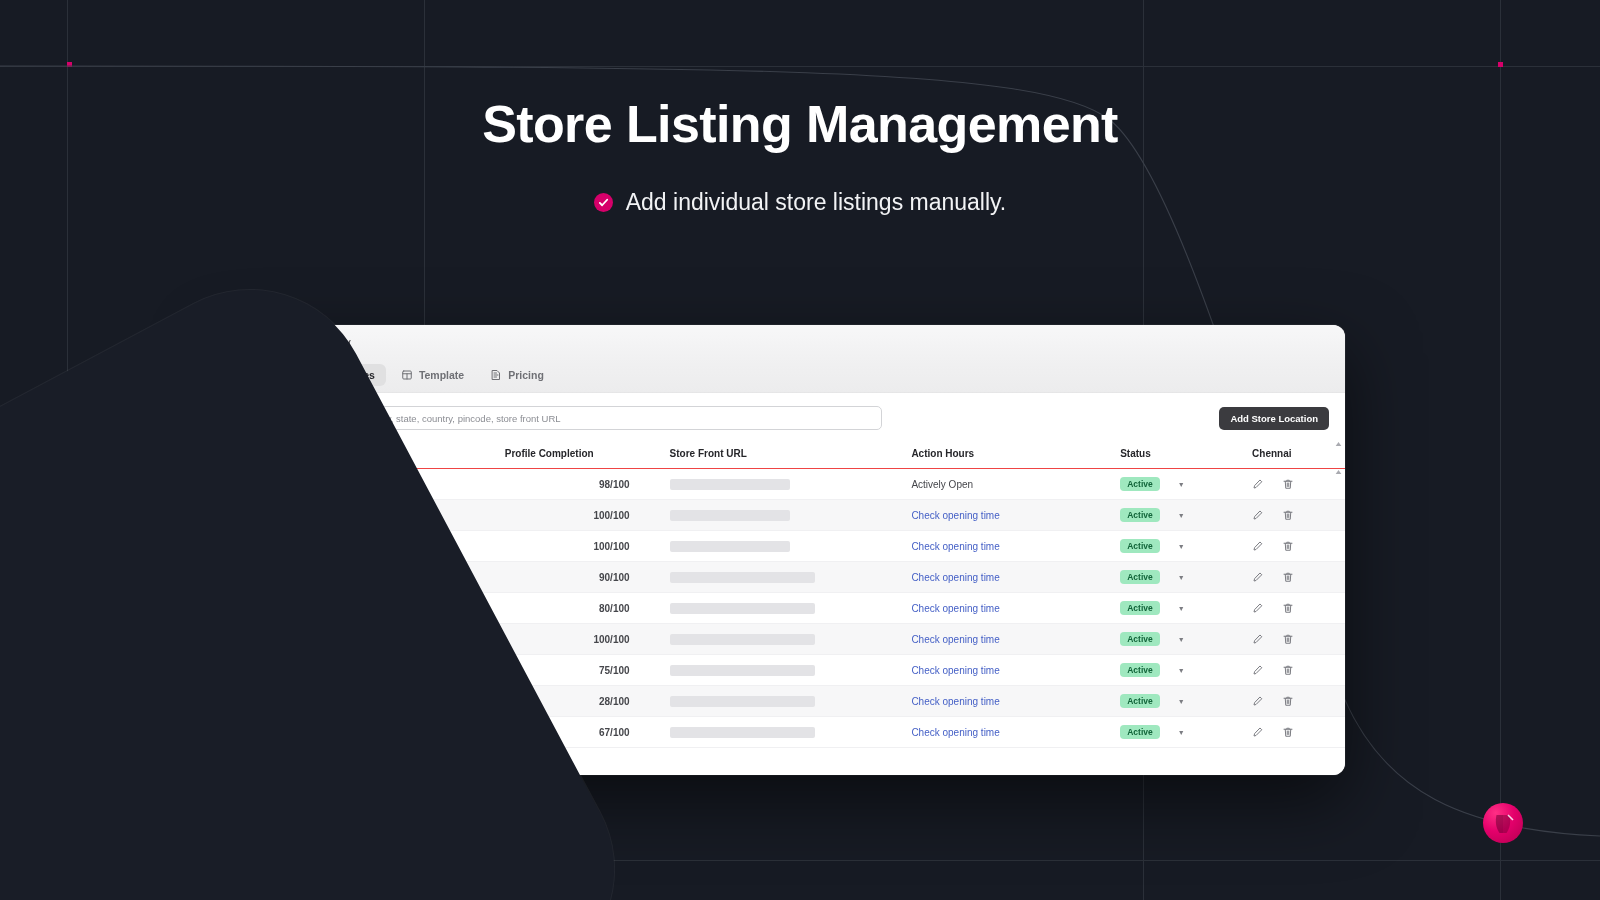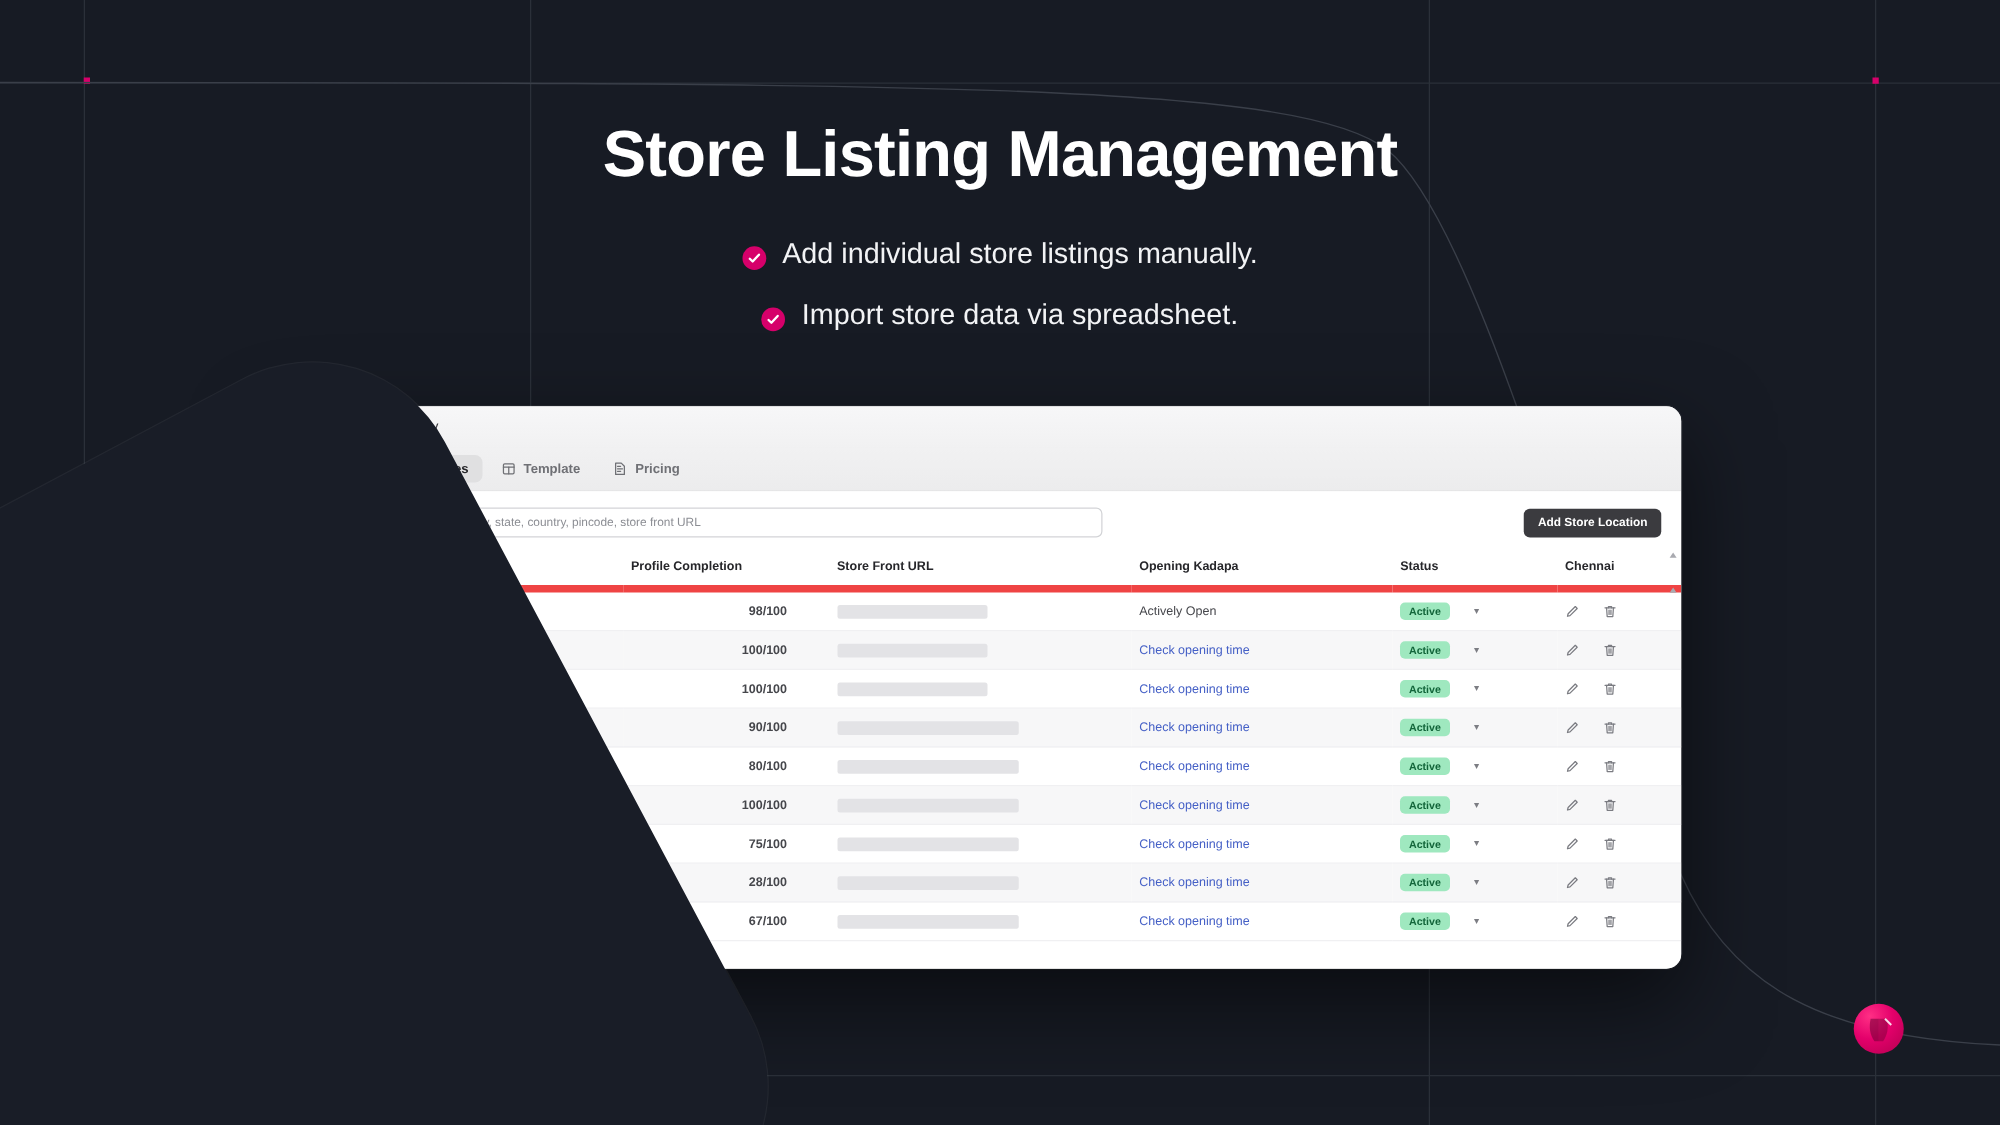--- a/index.html
+++ b/index.html
@@ -55,21 +55,21 @@
   
   .hero { position: absolute; left: 0; right: 0; top: 95px; text-align: center; z-index: 8; }
   .hero h1 {
     font-size: 52px;
     font-weight: 700;
     color: #ffffff;
     letter-spacing: -0.6px;
     line-height: 1.12;
   }
   .bullets { margin-top: 36px; display: flex; flex-direction: column; gap: 22px; align-items: center; }
-  .bullet { display: flex; align-items: flex-end; gap: 13px; }
+  .bullet { display: flex; align-items: center; gap: 13px; }
   .check {
     width: 19px; height: 19px; border-radius: 50%;
     background: #d6006a;
     display: flex; align-items: center; justify-content: center;
     flex: 0 0 auto;
   }
   .check svg { width: 11px; height: 11px; display:block; }
   .bullet span.txt { font-size: 23px; color: #f2f3f5; font-weight: 400; }
 
   
@@ -173,21 +173,21 @@
     width: 100%;
     border-collapse: collapse;
     table-layout: fixed;
   }
   table.store-table th {
     font-size: 10px;
     font-weight: 700;
     color: #26262a;
     text-align: left;
     padding: 8px 6px 9px;
-    border-bottom: 6px solid #ef4444;
+    border-bottom: 1px solid #ef4444;
     white-space: nowrap;
   }
   table.store-table td {
     font-size: 10px;
     color: #45464b;
     padding: 8px 6px;
     border-bottom: 1px solid #f0f0f2;
     white-space: nowrap;
   }
   tbody tr:nth-child(even) { background: #f7f7f8; }
@@ -273,28 +273,20 @@
   <div class="hero">
     <h1>Store Listing Management</h1>
     <div class="bullets">
       <div class="bullet">
         <span class="check">
           <svg viewBox="0 0 24 24" fill="none" stroke="#ffffff" stroke-width="4" stroke-linecap="round" stroke-linejoin="round">
               <polyline points="4,13 9,18 20,6"></polyline>
             </svg>
         </span>
         <span class="txt">Add individual store listings manually.</span>
-      </div>
-      <div class="bullet">
-        <span class="check">
-          <svg viewBox="0 0 24 24" fill="none" stroke="#ffffff" stroke-width="4" stroke-linecap="round" stroke-linejoin="round">
-              <polyline points="4,13 9,18 20,6"></polyline>
-            </svg>
-        </span>
-        <span class="txt">Import store data via spreadsheet.</span>
       </div>
     </div>
   </div>
 
   <div class="window">
 
     <div class="titlebar">
       <div class="app-icon"></div>
       <div class="app-title">Store Locator Dev</div>
     </div>
@@ -347,21 +339,21 @@
       </div>
 
       <div class="table-area">
         <table class="store-table">
           <thead>
             <tr>
               <th class="c-city">City</th>
               <th class="c-state">State</th>
               <th class="c-prof">Profile Completion</th>
               <th class="c-url">Store Front URL</th>
-              <th class="c-hours">Opening Kadapa</th>
+              <th class="c-hours">Action Hours</th>
               <th class="c-status">Status</th>
               <th class="c-action">Chennai</th>
             </tr>
           </thead>
           <tbody id="tbody">
               <tr>
                 <td class="c-city">Kadapa</td>
                 <td class="c-state">Andhra Pradesh</td>
                 <td class="c-prof">98/100</td>
                 <td class="c-url">

